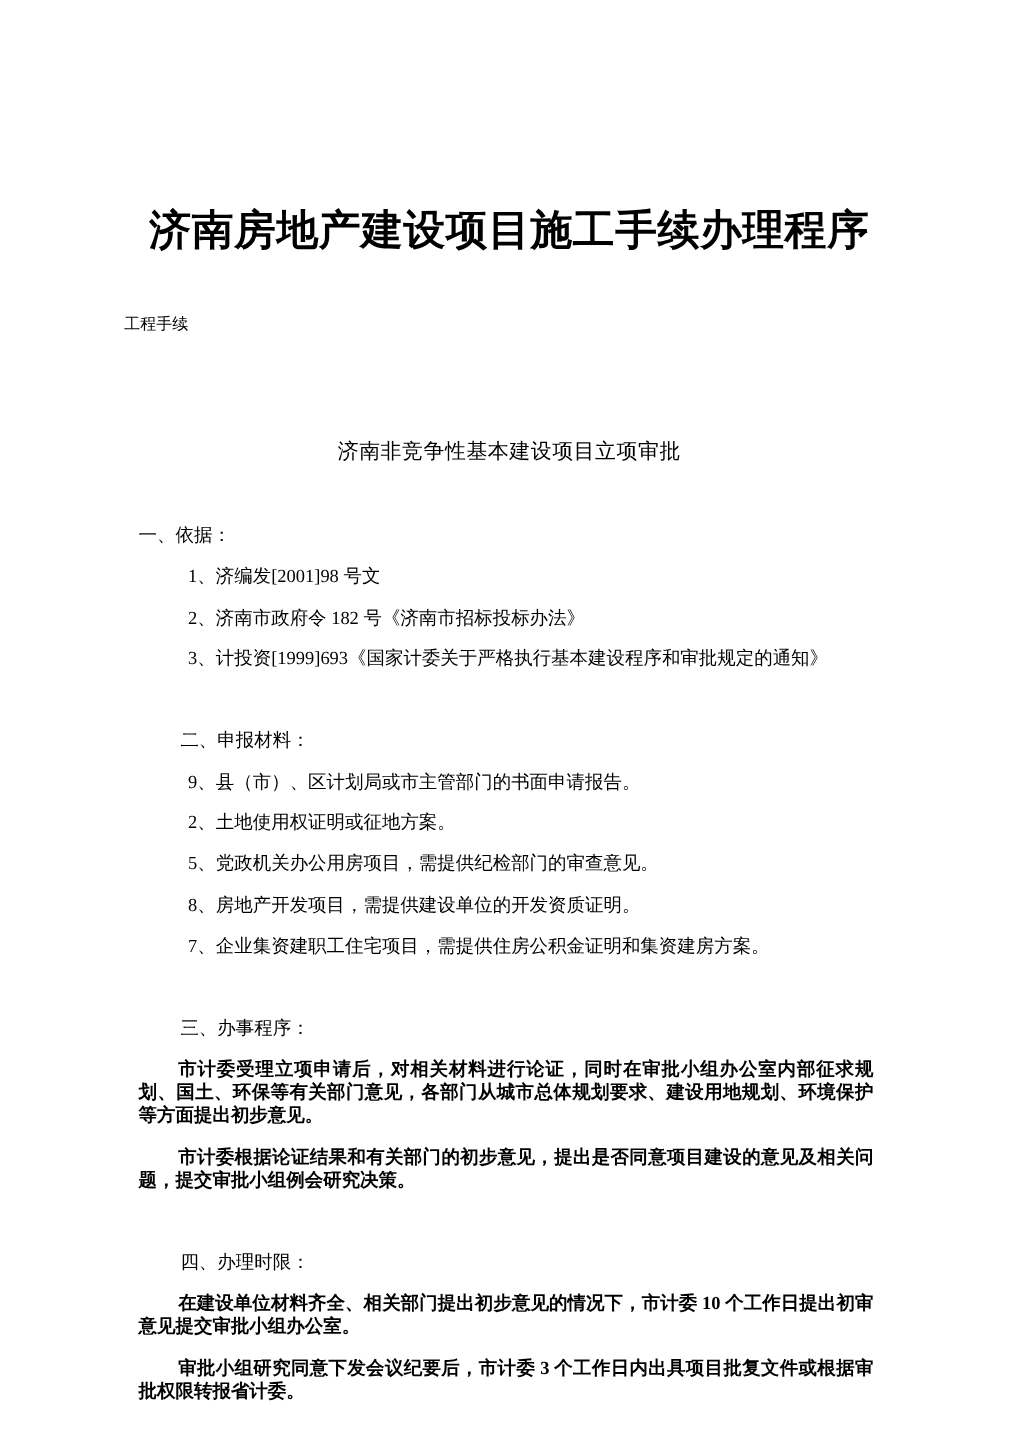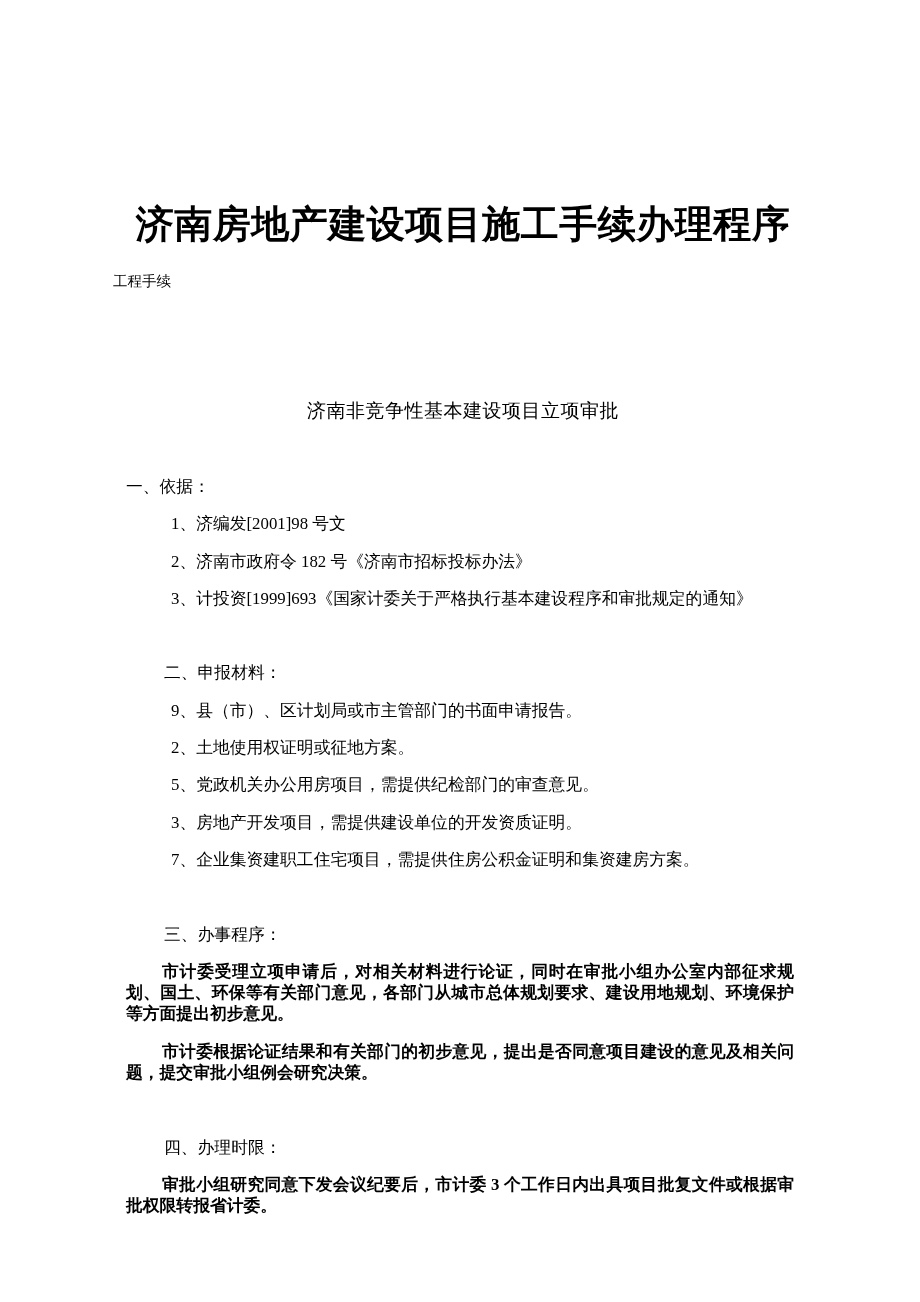--- a/index.html
+++ b/index.html
@@ -15,34 +15,34 @@
     overflow: hidden;
     font-family: "Liberation Serif", "DejaVu Serif", serif;
     color: #000000;
     -webkit-font-smoothing: antialiased;
   }
 
   
   .doc-title {
     position: absolute;
     left: 113px;
-    top: 176px;
+    top: 162px;
     width: 700px;
     font-size: 38px;
     line-height: 46px;
     font-weight: bold;
     text-align: center;
     letter-spacing: 0.5px;
     white-space: nowrap;
   }
 
   .subtitle-small {
     position: absolute;
     left: 113px;
-    top: 271px;
+    top: 285px;
     font-size: 14.5px;
     line-height: 20px;
     font-weight: normal;
   }
 
   .section-heading {
     position: absolute;
     left: 113px;
     top: 382px;
     width: 700px;
@@ -109,28 +109,29 @@
     <p class="p-item">1、济编发[2001]98 号文</p>
     <p class="p-item">2、济南市政府令 182 号《济南市招标投标办法》</p>
     <p class="p-item">3、计投资[1999]693《国家计委关于严格执行基本建设程序和审批规定的通知》</p>
 
     <div class="spacer"></div>
 
     <p class="p-head-indent">二、申报材料：</p>
     <p class="p-item">9、县（市）、区计划局或市主管部门的书面申请报告。</p>
     <p class="p-item">2、土地使用权证明或征地方案。</p>
     <p class="p-item">5、党政机关办公用房项目，需提供纪检部门的审查意见。</p>
-    <p class="p-item">3、房地产开发项目，需提供建设单位的开发资质证明。</p>
+    <p class="p-item">8、房地产开发项目，需提供建设单位的开发资质证明。</p>
     <p class="p-item">7、企业集资建职工住宅项目，需提供住房公积金证明和集资建房方案。</p>
 
     <div class="spacer"></div>
 
     <p class="p-head-indent">三、办事程序：</p>
     <p class="p-indent">市计委受理立项申请后，对相关材料进行论证，同时在审批小组办公室内部征求规划、国土、环保等有关部门意见，各部门从城市总体规划要求、建设用地规划、环境保护等方面提出初步意见。</p>
     <p class="p-indent">市计委根据论证结果和有关部门的初步意见，提出是否同意项目建设的意见及相关问题，提交审批小组例会研究决策。</p>
 
     <div class="spacer"></div>
 
     <p class="p-head-indent">四、办理时限：</p>
+    <p class="p-indent">在建设单位材料齐全、相关部门提出初步意见的情况下，市计委 10 个工作日提出初审意见提交审批小组办公室。</p>
     <p class="p-indent">审批小组研究同意下发会议纪要后，市计委 3 个工作日内出具项目批复文件或根据审批权限转报省计委。</p>
 
   </div>
 </div>
 
 </body></html>

